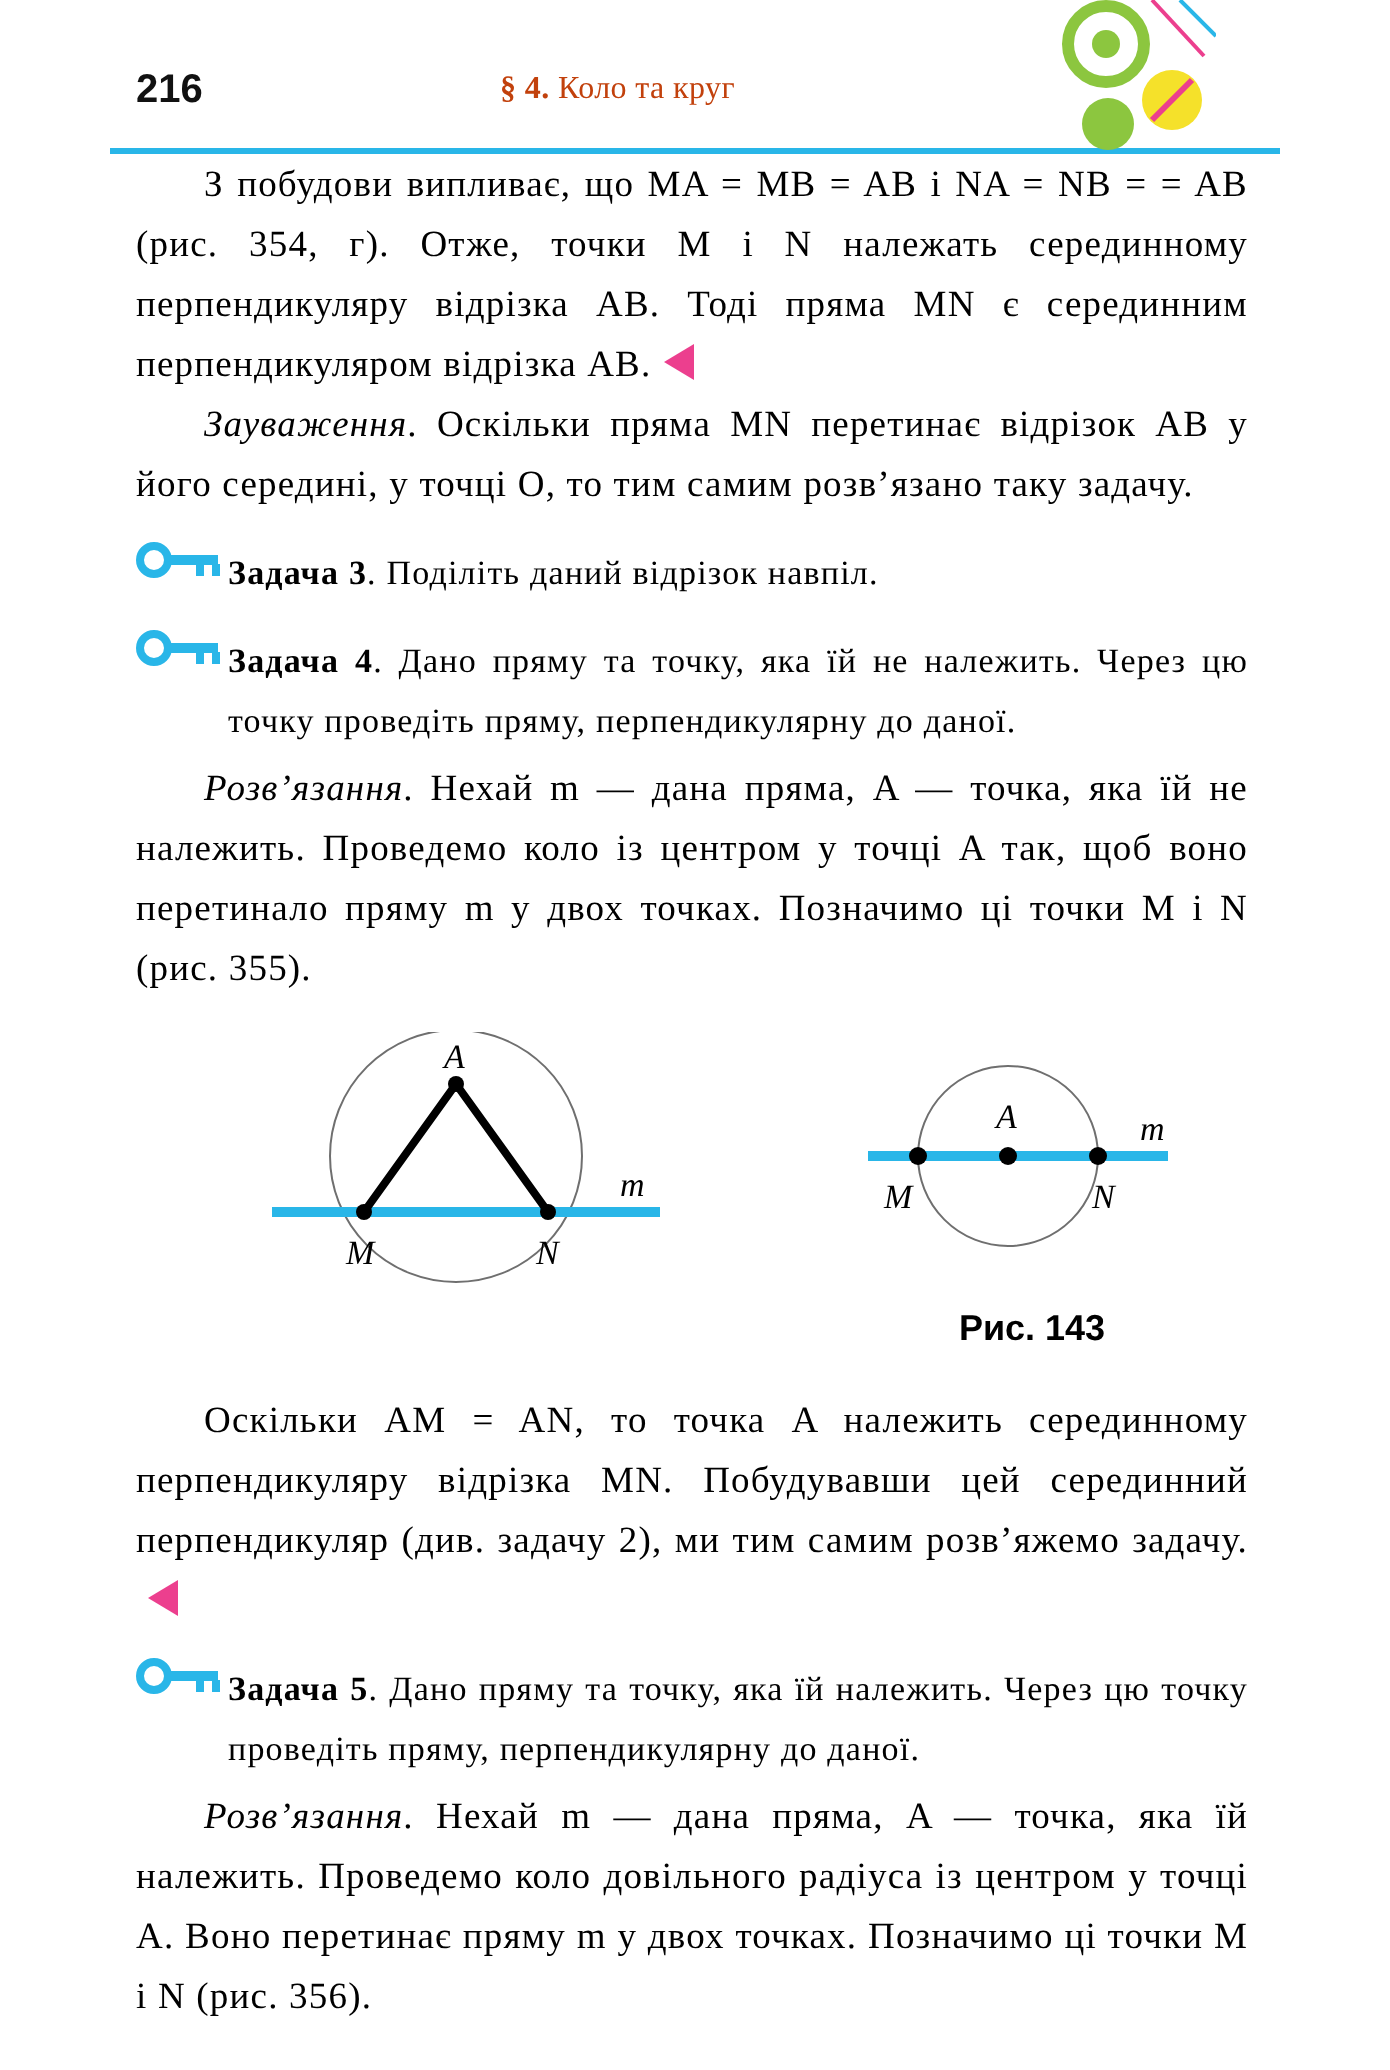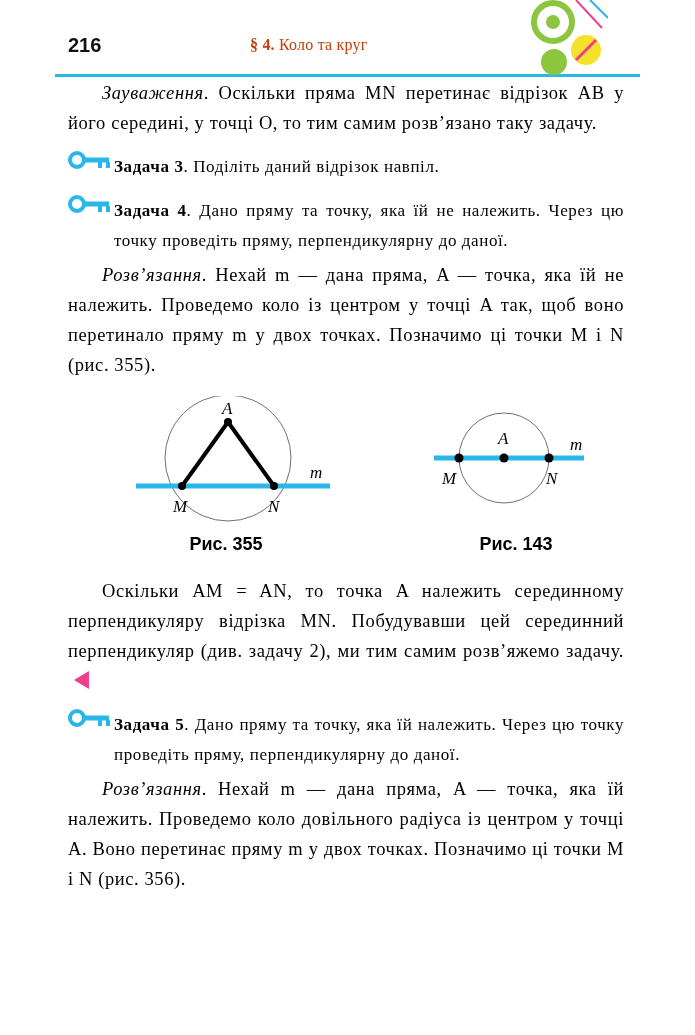--- a/index.html
+++ b/index.html
@@ -175,20 +175,21 @@
     <circle cx="37" cy="22" r="7" fill="#8cc63f"></circle>
     <circle cx="38" cy="62" r="13" fill="#8cc63f"></circle>
     <circle cx="70" cy="50" r="15" fill="#f5e12a"></circle>
     <line x1="60" y1="60" x2="80" y2="40" stroke="#ec3f8e" stroke-width="3"></line>
     <line x1="60" y1="0" x2="86" y2="28" stroke="#ec3f8e" stroke-width="2"></line>
     <line x1="74" y1="0" x2="92" y2="18" stroke="#29b6e8" stroke-width="2"></line>
   </svg>
 
   <div class="content">
 
+    <p class="para indent tracked"><span>З побудови випливає, що MA = MB = AB і NA = NB = = AB (рис. 354, г). Отже, точки M і N належать серединному перпендикуляру відрізка AB. Тоді пряма MN є серединним перпендикуляром відрізка AB.</span><span class="pink-tri"></span></p>
 
     <p class="para indent tracked sp"><i>Зауваження</i><span>. Оскільки пряма MN перетинає відрізок AB у його середині, у точці O, то тим самим розв’язано таку задачу.</span></p>
 
     <div class="task-row">
       <span class="key-icon">
         <svg width="44" height="18" viewBox="0 0 44 18">
           <circle cx="9" cy="9" r="7" fill="none" stroke="#29b6e8" stroke-width="4"></circle>
           <rect x="15" y="6.5" width="26" height="5" fill="#29b6e8"></rect>
           <rect x="30" y="11" width="4" height="6" fill="#29b6e8"></rect>
           <rect x="38" y="11" width="4" height="6" fill="#29b6e8"></rect>
@@ -231,21 +232,20 @@
         <line x1="26" y1="62" x2="176" y2="62" stroke="#29b6e8" stroke-width="5"></line>
         <circle cx="96" cy="62" r="4.5" fill="#000"></circle>
         <circle cx="51" cy="62" r="4.5" fill="#000"></circle>
         <circle cx="141" cy="62" r="4.5" fill="#000"></circle>
         <text x="90" y="48" font-family="Liberation Serif, serif" font-size="17" font-style="italic">A</text>
         <text x="34" y="88" font-family="Liberation Serif, serif" font-size="17" font-style="italic">M</text>
         <text x="138" y="88" font-family="Liberation Serif, serif" font-size="17" font-style="italic">N</text>
         <text x="162" y="54" font-family="Liberation Serif, serif" font-size="17" font-style="italic">m</text>
       </svg>
 
-      <div class="fig-caption cap-355">Рис. 355</div>
       <div class="fig-caption cap-356">Рис. 143</div>
     </div>
 
     <p class="para indent tracked" style="margin-top:10px"><span>Оскільки AM = AN, то точка A належить серединному перпендикуляру відрізка MN. Побудувавши цей серединний перпендикуляр (див. задачу 2), ми тим самим розв’яжемо задачу.</span><span class="pink-tri"></span></p>
 
     <div class="task-row">
       <span class="key-icon">
         <svg width="44" height="18" viewBox="0 0 44 18">
           <circle cx="9" cy="9" r="7" fill="none" stroke="#29b6e8" stroke-width="4"></circle>
           <rect x="15" y="6.5" width="26" height="5" fill="#29b6e8"></rect>

